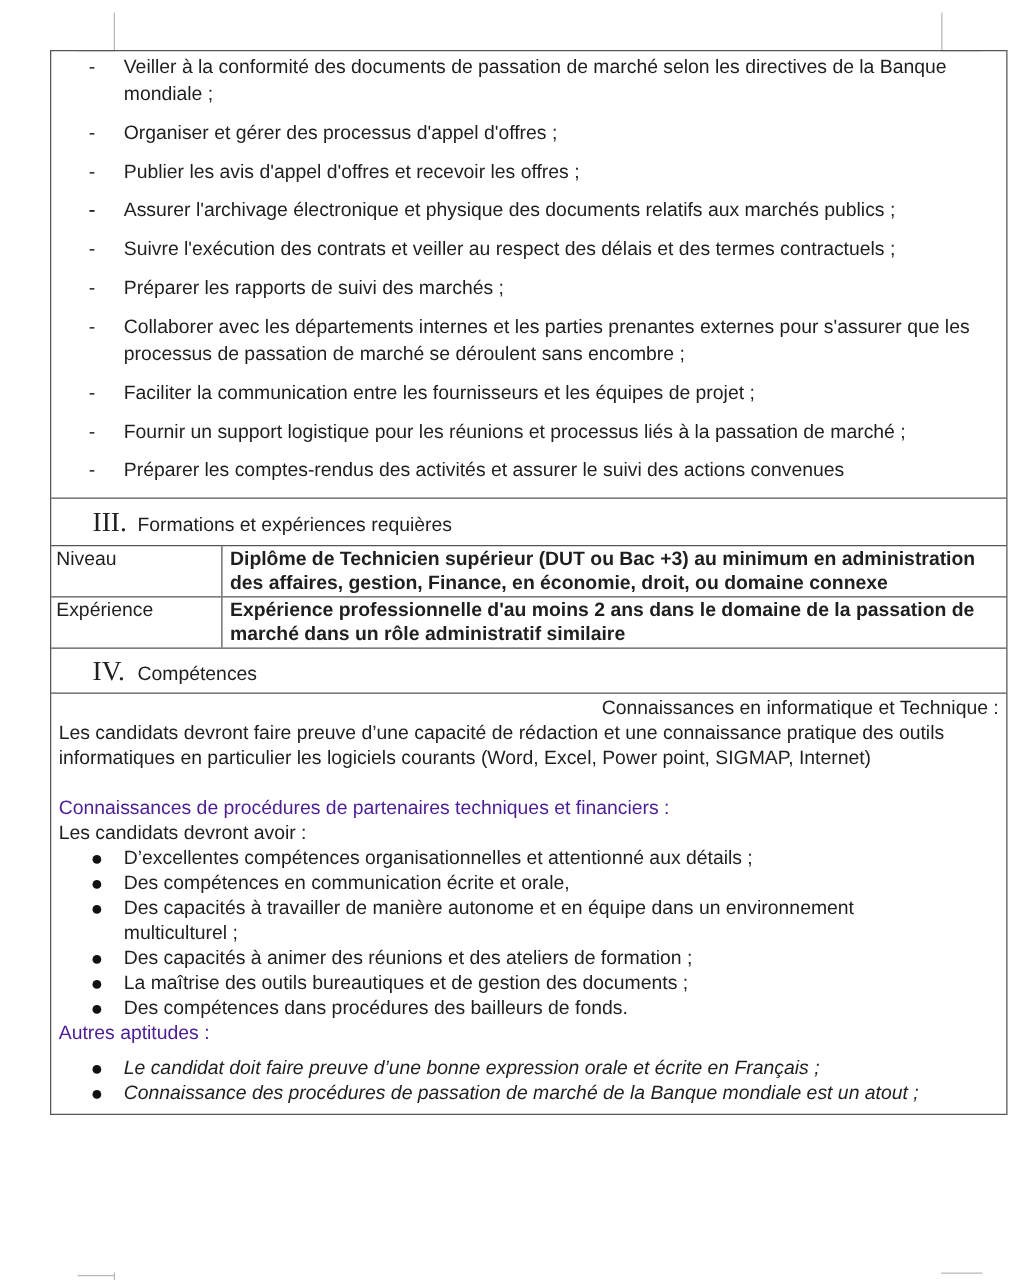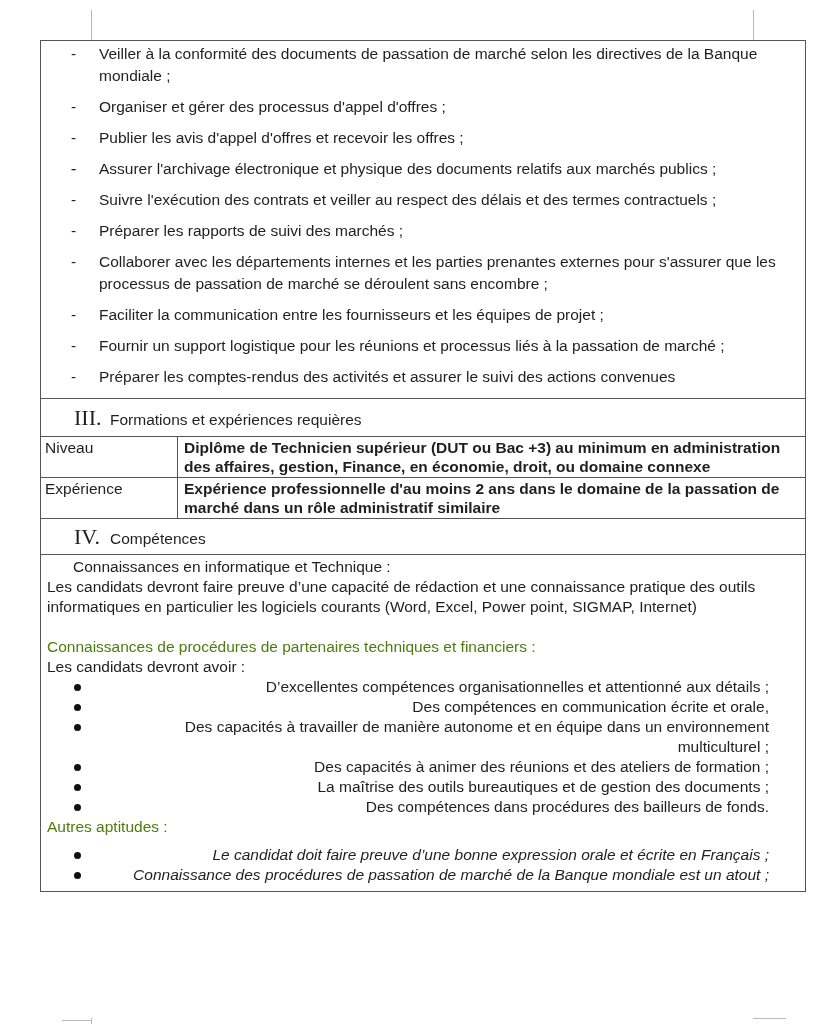--- a/index.html
+++ b/index.html
@@ -24,25 +24,25 @@
 
     .section-title { height: 38px; line-height: 38px; padding-left: 33px; font-size: 15.5px; }
     .section-title .roman { font-family: "Liberation Serif", serif; font-size: 22px; display: inline-block; width: 36px; }
 
     .req-row { display: flex; border-bottom: 1.5px solid #555; }
     .req-row:last-child { border-bottom: none; }
     .req-label { width: 128px; padding: 1px 4px; border-right: 1.5px solid #555; line-height: 19px; flex-shrink: 0; }
     .req-value { flex: 1; padding: 1px 6px; line-height: 19px; font-weight: bold; }
 
     .comp-body { padding: 2px 6px 6px 6px; line-height: 20px; }
-    .sub-heading-indent { padding-left: 26px; }
-    .bold-ish { font-weight: normal; color: #4d7c0f; }
+    .sub-heading-indent { padding-left: 26px; text-align: right; }
+    .bold-ish { font-weight: normal; color: #4c1d95; }
     .gap { height: 20px; }
     .bullet-list { list-style: none; margin: 0; padding: 0; }
-    .bullet-item { position: relative; padding-left: 52px; padding-right: 30px; line-height: 20px; text-align: right; }
+    .bullet-item { position: relative; padding-left: 52px; padding-right: 30px; line-height: 20px; }
     .bullet-item .dot { position: absolute; left: 27px; top: 7px; width: 7px; height: 7px; border-radius: 50%; background: #111; }
     .bullet-list.spaced { margin-top: 8px; font-style: italic; }
   </style>
 </head>
 <body>
 
 <div class="crop-mark" style="left:91px;top:10px;width:1px;height:30px;"></div>
 <div class="crop-mark" style="left:62px;top:40px;width:30px;height:1px;"></div>
 <div class="crop-mark" style="left:753px;top:10px;width:1px;height:30px;"></div>
 <div class="crop-mark" style="left:753px;top:40px;width:32px;height:1px;"></div>

